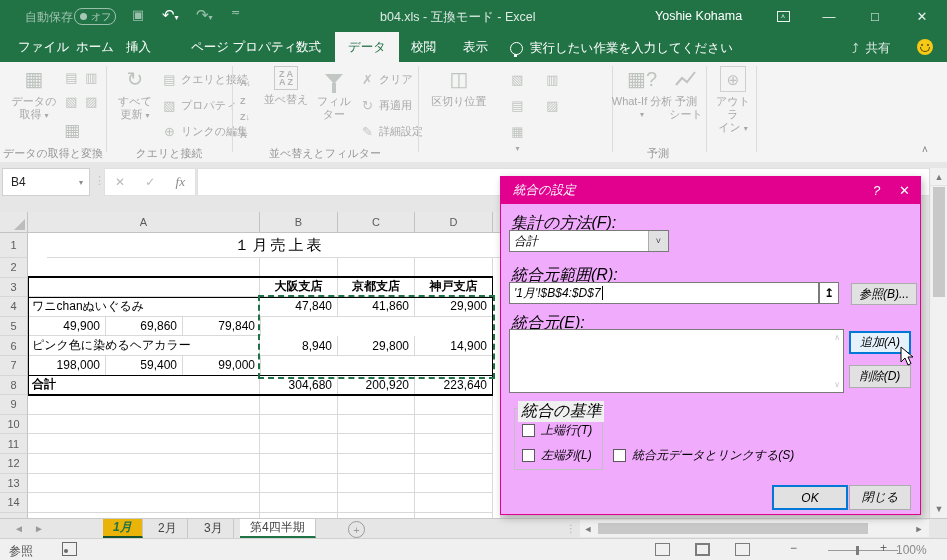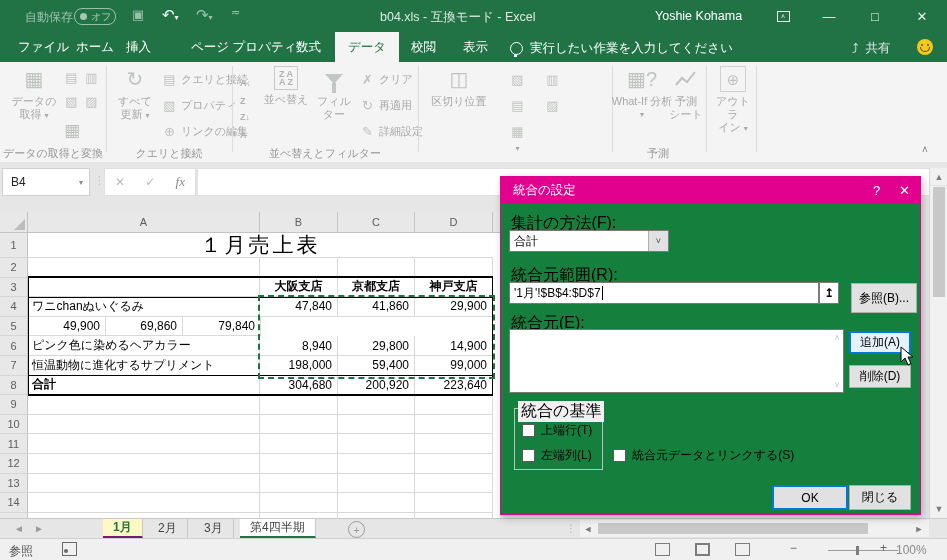--- a/index.html
+++ b/index.html
@@ -51,38 +51,38 @@
   .rnum{width:28px;background:#e8e8e8;border-right:1px solid #c3c3c3;border-bottom:1px solid #d6d6d6;color:#5c5c5c;font-size:11px;display:flex;align-items:center;justify-content:center;box-sizing:border-box;flex:none;}
   .cell{border-right:1px solid #d9d9d9;border-bottom:1px solid #d9d9d9;font-size:12px;color:#000;display:flex;align-items:center;box-sizing:border-box;overflow:hidden;white-space:nowrap;flex:none;}
   .cA{width:232px;padding-left:4px;}
   .cB{width:78px;justify-content:flex-end;padding-right:5px;}
   .cC{width:77px;justify-content:flex-end;padding-right:5px;}
   .cD{width:78px;justify-content:flex-end;padding-right:5px;}
   .chead{justify-content:center;font-weight:bold;padding:0;}
   .ovl{position:absolute;background:#000;pointer-events:none;}
   .ants{position:absolute;left:258px;top:83px;width:233px;height:80px;border:2px dashed #1e7145;pointer-events:none;}
   
-  .dialog{left:500px;top:176px;width:421px;height:339px;background:#15803d;border:1px solid #e2008f;box-sizing:border-box;z-index:10;box-shadow:2px 3px 8px rgba(0,0,0,.25);}
+  .dialog{left:500px;top:176px;width:421px;height:339px;background:#f0abfc;border:1px solid #e2008f;box-sizing:border-box;z-index:10;box-shadow:2px 3px 8px rgba(0,0,0,.25);font-style:italic;}
   .dtitle{position:absolute;left:0;top:0;width:100%;height:27px;background:#e2008f;color:#fff;display:flex;align-items:center;font-size:12.5px;}
   .dlabel{position:absolute;font-size:16px;color:#000;}
   .dbtn{position:absolute;background:#e1e1e1;border:1px solid #adadad;font-size:12px;color:#000;display:flex;align-items:center;justify-content:center;box-sizing:border-box;}
   .dbtn.focus{border:1px solid #0078d7;box-shadow:inset 0 0 0 1px #0078d7;background:#e5f1fb;}
   .dbtn.default{border:2px solid #0078d7;margin-left:7px;}
   .dinput{position:absolute;background:#fff;border:1px solid #7a7a7a;box-sizing:border-box;font-size:12px;display:flex;align-items:center;padding-left:4px;}
   .checkbox{width:13px;height:13px;background:#fff;border:1px solid #5a5a5a;box-sizing:border-box;flex:none;}
   .chkrow{position:absolute;display:flex;align-items:center;gap:6px;font-size:12px;color:#000;}
   .caret{display:inline-block;width:1px;height:14px;background:#000;margin-left:1px;}
   
   .vscroll{left:929px;top:168px;width:18px;height:350px;background:#f1f1f1;border-left:1px solid #d9d9d9;z-index:5;}
   .sbtn{background:#f1f1f1;color:#7a7a7a;font-size:9px;display:flex;align-items:center;justify-content:center;}
   .thumb{background:#c8c8c8;}
   
   .tabbar{left:0;top:518px;width:947px;height:20px;background:#e6e6e6;border-top:1px solid #c9c9c9;}
   .stab{height:19px;display:flex;align-items:center;padding:0 10px;font-size:12px;color:#444;border-right:1px solid #c9c9c9;box-sizing:border-box;}
-  .stab.active{background:#fef9c3;border-bottom:2px solid #701a75;font-weight:bold;}
+  .stab.active{background:#eab308;border-bottom:2px solid #14532d;font-weight:bold;font-style:italic;}
   .stab.grouped{background:#fff;border-bottom:2px solid #217346;}
   .navarr{color:#9b9b9b;font-size:10px;}
   
   .statusbar{left:0;top:538px;width:947px;height:22px;background:#f0f0f0;border-top:1px solid #d0d0d0;color:#555;font-size:12px;padding-left:24px;}
   .viewico{width:15px;height:13px;border:1px solid #7c7c7c;box-sizing:border-box;}
   .zoomtrack{width:70px;height:1px;background:#9a9a9a;position:relative;}
   .zoomthumb{position:absolute;left:28px;top:-4px;width:3px;height:9px;background:#7c7c7c;}
   .smiley{width:16px;height:16px;border-radius:50%;background:#f6c915;position:relative;}
   .smiley .e{position:absolute;top:5px;width:2px;height:2px;border-radius:50%;background:#5a4500;}
   .smiley .m{position:absolute;left:3px;top:8px;width:10px;height:5px;border:1.5px solid #5a4500;border-top:none;border-radius:0 0 8px 8px;box-sizing:border-box;}
@@ -257,21 +257,21 @@
       <div class="hdr-cell corner" style="width:28px;"></div>
       <div class="hdr-cell" style="width:232px;">A</div>
       <div class="hdr-cell" style="width:78px;">B</div>
       <div class="hdr-cell" style="width:77px;">C</div>
       <div class="hdr-cell" style="width:78px;">D</div>
       <div class="hdr-cell" style="width:7px;border-right:none;"></div>
     </div>
 
     <div class="grow" style="height:25px;">
       <div class="rnum">1</div>
-      <div class="cell" style="width:465px;justify-content:center;font-size:21px;letter-spacing:3px;border-right:none;">１月売上表</div>
+      <div class="cell" style="width:465px;justify-content:center;font-size:15px;letter-spacing:3px;border-right:none;margin-left:19px;">１月売上表</div>
     </div>
 
     <div class="grow">
       <div class="rnum">2</div>
       <div class="cell cA"></div>
         <div class="cell cB"></div>
         <div class="cell cC"></div>
         <div class="cell cD"></div>
     </div>
 
@@ -298,21 +298,20 @@
     </div>
     <div class="grow">
       <div class="rnum">6</div>
       <div class="cell cA">ピンク色に染めるヘアカラー</div>
       <div class="cell cB">8,940</div>
       <div class="cell cC">29,800</div>
       <div class="cell cD">14,900</div>
     </div>
     <div class="grow">
       <div class="rnum">7</div>
-      <div class="cell cA">恒温動物に進化するサプリメント</div>
       <div class="cell cB">198,000</div>
       <div class="cell cC">59,400</div>
       <div class="cell cD">99,000</div>
     </div>
 
     <div class="grow">
       <div class="rnum">8</div>
       <div class="cell cA" style="font-weight:bold;">合計</div>
       <div class="cell cB">304,680</div>
       <div class="cell cC">200,920</div>
@@ -389,21 +388,21 @@
     <div class="dinput" style="left:8px;top:53px;width:160px;height:22px;">
       <span style="flex:1;">合計</span>
       <span style="width:19px;height:20px;background:#e1e1e1;border-left:1px solid #adadad;display:flex;align-items:center;justify-content:center;color:#444;font-size:9px;">˅</span>
     </div>
     <div class="dlabel" style="left:10px;top:88px;">統合元範囲(R):</div>
     <div class="dinput" style="left:8px;top:105px;width:310px;height:22px;">
       <span>'1月'!$B$4:$D$7</span>
         <span class="caret"></span>
     </div>
     <div class="dinput" style="left:318px;top:105px;width:20px;height:22px;justify-content:center;padding:0;font-weight:bold;">↥</div>
-    <div class="dbtn" style="left:350px;top:106px;width:66px;height:30px;">参照(B)...</div>
+    <div class="dbtn" style="left:350px;top:106px;width:66px;height:22px;">参照(B)...</div>
     <div class="dlabel" style="left:10px;top:136px;">統合元(E):</div>
     <div class="dinput" style="left:8px;top:152px;width:335px;height:64px;align-items:stretch;">
       <span style="position:absolute;right:3px;top:3px;color:#c9c9c9;font-size:8px;">∧</span>
       <span style="position:absolute;right:3px;bottom:3px;color:#c9c9c9;font-size:8px;">∨</span>
     </div>
     <div class="dbtn focus" style="left:348px;top:154px;width:62px;height:23px;">追加(A)</div>
     <div class="dbtn" style="left:348px;top:188px;width:62px;height:23px;">削除(D)</div>
     <div class="abs" style="left:13px;top:231px;width:87px;height:60px;border:1px solid #c0c0c0;"></div>
     <div class="dlabel" style="left:17px;top:224px;background:#f0f0f0;padding:0 3px;">統合の基準</div>
     <div class="chkrow" style="left:21px;top:245px;">

